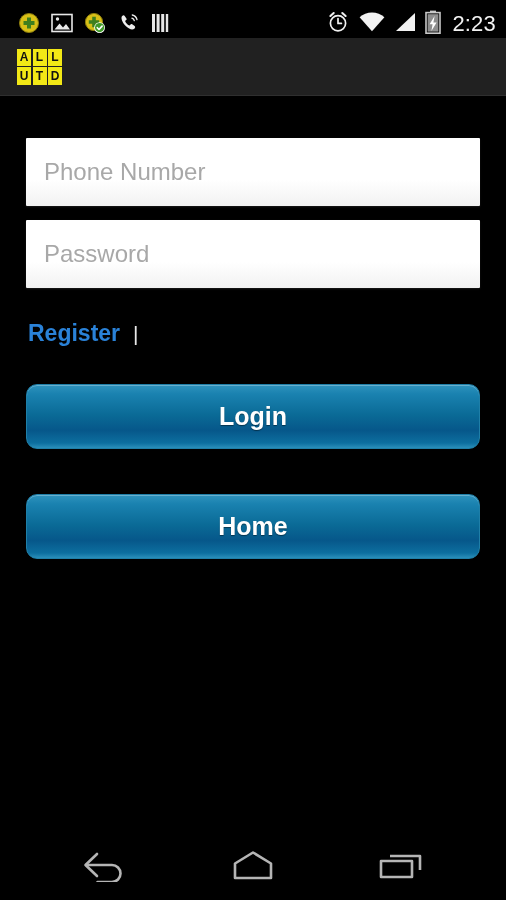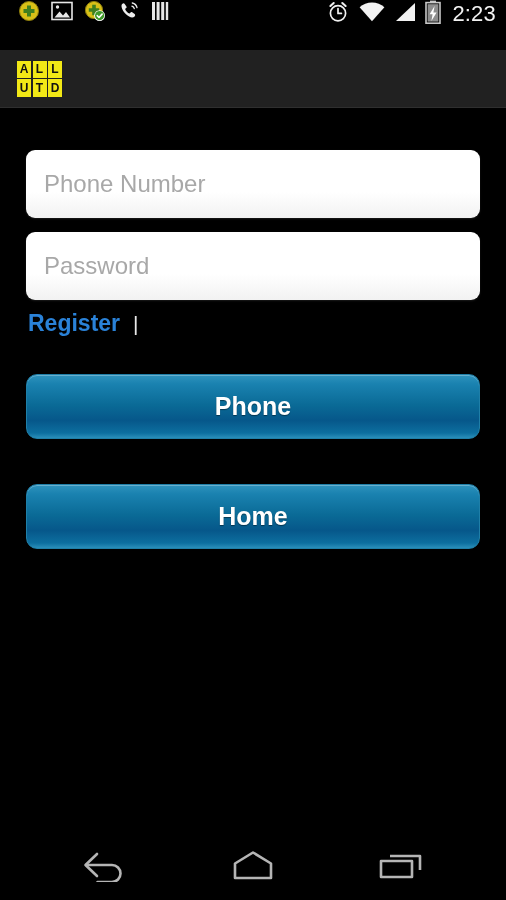--- a/index.html
+++ b/index.html
@@ -18,24 +18,24 @@
     position: relative;
     width: 506px;
     height: 900px;
     background: #000000;
     display: flex;
     flex-direction: column;
   }
 
   
   .statusbar {
-    height: 50px;
+    height: 38px;
     background: #000000;
     display: flex;
-    align-items: flex-start;
+    align-items: flex-end;
     padding: 0 10px 0 18px;
     box-sizing: border-box;
     flex: 0 0 auto;
   }
   .status-left {
     display: flex;
     align-items: center;
     gap: 11px;
   }
   .status-right {
@@ -101,38 +101,38 @@
     position: relative;
   }
 
   .field {
     box-sizing: border-box;
     width: 100%;
     height: 68px;
     margin-top: 0;
     border: none;
     outline: none;
-    border-radius: 9px;
+    border-radius: 1px;
     background: linear-gradient(to bottom, #ffffff 0%, #ffffff 62%, #f2f2f2 100%);
     box-shadow: 0 1px 2px rgba(255,255,255,0.10);
     font-size: 24px;
     color: #2b2b2b;
     padding: 0 18px;
     font-family: "Liberation Sans", sans-serif;
     display: block;
   }
   .field::placeholder {
     color: #a8a8a8;
     opacity: 1;
   }
   .field-1 { margin-top: 42px; }
   .field-2 { margin-top: 14px; }
 
   .links {
-    margin-top: 10px;
+    margin-top: 32px;
     display: flex;
     align-items: center;
     font-size: 23px;
     font-weight: bold;
     padding-left: 2px;
   }
   .link {
     color: #2a82d8;
     text-decoration: none;
     cursor: pointer;
@@ -284,21 +284,21 @@
 
     <input class="field field-1" type="text" placeholder="Phone Number" style="">
 
     <input class="field field-2" type="password" placeholder="Password" style="">
 
     <div class="links">
       <a class="link">Register</a>
       <span class="sep">|</span>
     </div>
 
-    <button class="btn btn-login">Phone</button>
+    <button class="btn btn-login">Login</button>
 
     <button class="btn btn-home">Home</button>
 
   </div>
 
   <div class="navbar">
     <div class="navbtn">
       <span>
         <svg width="54" height="34" viewBox="0 0 54 34">
           <path d="M20 6L8.5 17L20 28" fill="none" stroke="#b5b5b5" stroke-width="2.6" stroke-linecap="round" stroke-linejoin="round"></path>

